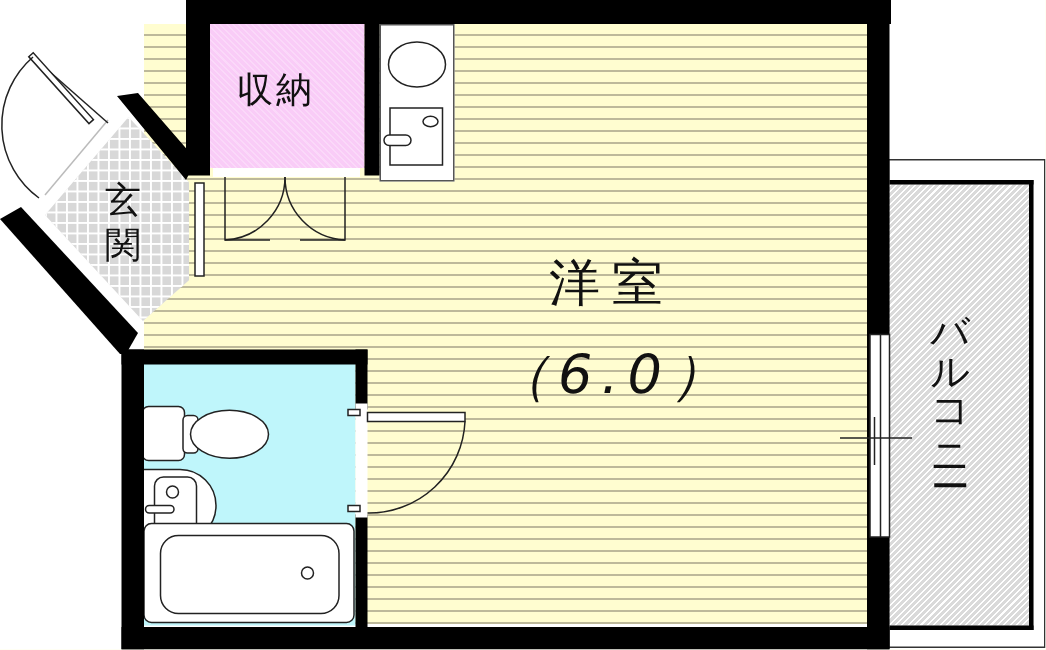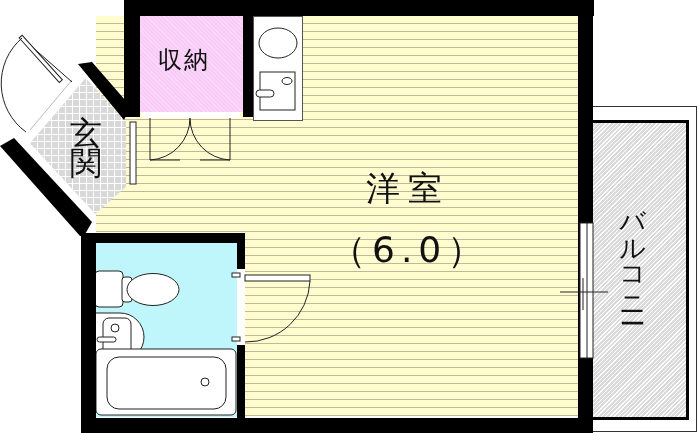--- a/index.html
+++ b/index.html
@@ -60,21 +60,21 @@
   <circle cx="20" cy="16" r="4" fill="#fff" stroke="#222"></circle>
   <rect x="2" y="25" width="19" height="5" rx="2.5" fill="#fff" stroke="#222"></rect>
 </svg>
 <svg style="left:95px; top:348px;" width="145" height="68">
   <rect x="1" y="1" width="140" height="66" rx="5" fill="#fff" stroke="#222"></rect>
   <rect x="12" y="9" width="119" height="52" rx="12" fill="#fff" stroke="#222"></rect>
   <circle cx="110" cy="34" r="4" fill="#fff" stroke="#222"></circle>
 </svg>
 
 <div class="entry" style="left:30px; top:78px; width:96px; height:136px; clip-path:polygon(58% 0%, 100% 32%, 100% 80%, 68% 100%, 0% 48%);"></div>
-<div class="label" style="left:70px; top:118px; width:26px; font-size:32px; line-height:30px; word-break:break-all;">玄関</div>
+<div class="label" style="left:70px; top:118px; width:26px; font-size:24px; line-height:30px; word-break:break-all;">玄関</div>
 
 <div class="abs" style="left:592px; top:106px; width:105px; height:326px; background:#fff; border:1px solid #333; box-sizing:border-box;"></div>
 <div class="balcony" style="left:593px; top:120px; width:96px; height:300px; border:3px solid #000; box-sizing:border-box; border-left:none;"></div>
 <div class="label" style="left:618px; top:192px; width:30px; font-size:26px; line-height:31px; writing-mode:vertical-rl; text-orientation:upright;">バルコニー</div>
 
 <div class="wall" style="left:124px; top:0px; width:470px; height:16px;"></div>
 <div class="wall" style="left:578px; top:0px; width:15px; height:433px;"></div>
 <div class="wall" style="left:81px; top:418px; width:512px; height:15px;"></div>
 <div class="wall" style="left:124px; top:0px; width:16px; height:117px;"></div>
 <div class="wall" style="left:243px; top:16px; width:10px; height:101px;"></div>
@@ -109,13 +109,13 @@
   <path d="M80 16 A64 64 0 0 1 15 77" stroke="#222" fill="none"></path>
 </svg>
 <svg style="left:560px; top:220px;" width="60" height="140">
   <rect x="20" y="3" width="13" height="135" fill="#fff" stroke="#222"></rect>
   <line x1="27" y1="3" x2="27" y2="138" stroke="#222"></line>
   <line x1="0" y1="72" x2="48" y2="72" stroke="#222"></line>
   <line x1="23" y1="58" x2="23" y2="90" stroke="#222"></line>
 </svg>
 
 <div class="label" style="left:354px; top:166px; font-size:34px; letter-spacing:8px;margin-left:12px;">洋室</div>
-<div class="label" style="left:330px; top:226px; font-size:36px; letter-spacing:6px;">（6.0）</div>
+<div class="label" style="left:330px; top:226px; font-size:36px; letter-spacing:6px;font-style:italic;">（6.0）</div>
 
 </body></html>

